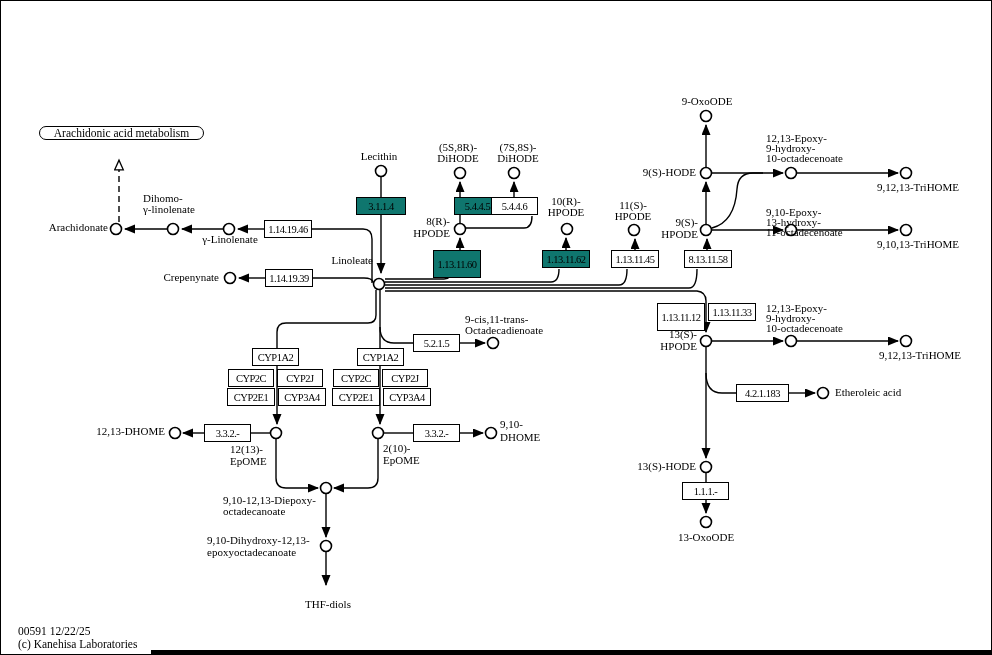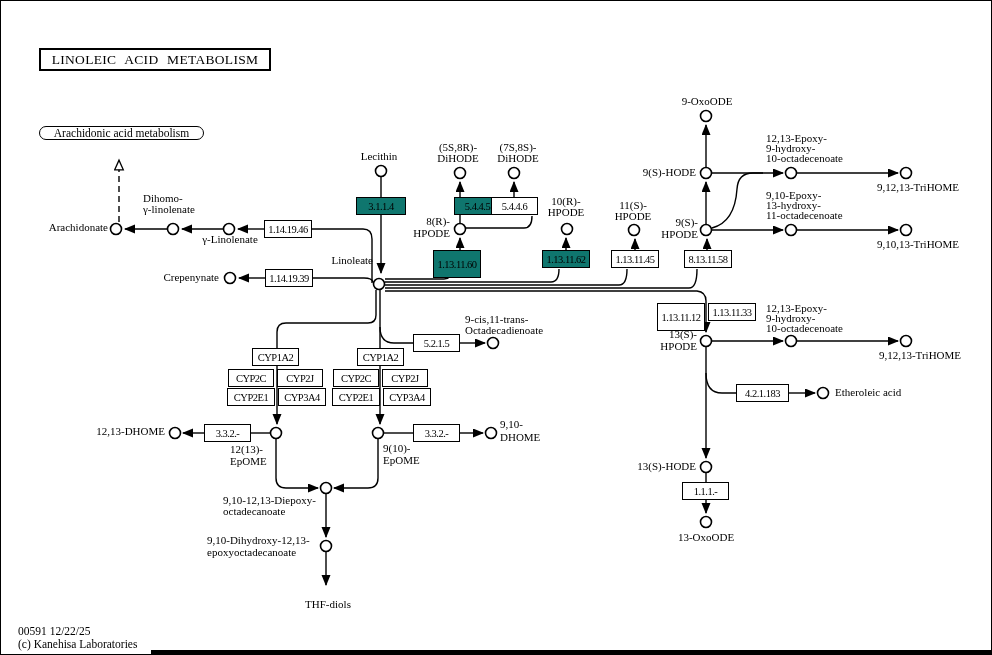--- a/index.html
+++ b/index.html
@@ -112,21 +112,20 @@
         <circle cx="492" cy="342" r="5.5"></circle>
         <circle cx="275" cy="432" r="5.5"></circle>
         <circle cx="174" cy="432" r="5.5"></circle>
         <circle cx="377" cy="432" r="5.5"></circle>
         <circle cx="490" cy="432" r="5.5"></circle>
         <circle cx="325" cy="487" r="5.5"></circle>
         <circle cx="325" cy="545" r="5.5"></circle>
       </g>
   </svg>
 
-  <div class="title-box">LINOLEIC ACID METABOLISM</div>
   <div class="map-link">Arachidonic acid metabolism</div>
 
   <div id="box-layer">
       <div class="ec green" style="left: 355px; top: 196px; width: 50px; height: 18px;">3.1.1.4</div>
       <div class="ec green" style="left: 436px; top: 196px; width: 47px; height: 18px; margin-left: 17px;">5.4.4.5</div>
       <div class="ec" style="left: 490px; top: 196px; width: 47px; height: 18px;">5.4.4.6</div>
       <div class="ec" style="left: 263px; top: 219px; width: 48px; height: 18px;">1.14.19.46</div>
       <div class="ec" style="left: 264px; top: 268px; width: 48px; height: 18px;">1.14.19.39</div>
       <div class="ec green" style="left: 432px; top: 249px; width: 48px; height: 28px;">1.13.11.60</div>
       <div class="ec green" style="left: 541px; top: 249px; width: 48px; height: 18px;">1.13.11.62</div>
@@ -201,21 +200,21 @@
         <span class="ln">9-OxoODE</span>
       </div>
       <div class="lbl left" style="left: 765px; top: 132px; line-height: 10px;">
         <span class="ln">12,13-Epoxy-</span>
         <span class="ln">9-hydroxy-</span>
         <span class="ln">10-octadecenoate</span>
       </div>
       <div class="lbl center" style="left: 917px; top: 181px; line-height: 11px;">
         <span class="ln">9,12,13-TriHOME</span>
       </div>
-      <div class="lbl left" style="left: 765px; top: 189px; line-height: 10px;">
+      <div class="lbl left" style="left: 765px; top: 206px; line-height: 10px;">
         <span class="ln">9,10-Epoxy-</span>
         <span class="ln">13-hydroxy-</span>
         <span class="ln">11-octadecenoate</span>
       </div>
       <div class="lbl center" style="left: 917px; top: 238px; line-height: 11px;">
         <span class="ln">9,10,13-TriHOME</span>
       </div>
       <div class="lbl right" style="right: 294px; top: 327px; line-height: 12px;">
         <span class="ln">13(S)-</span>
         <span class="ln">HPODE</span>
@@ -242,21 +241,21 @@
         <span class="ln">Octadecadienoate</span>
       </div>
       <div class="lbl left" style="left: 229px; top: 442px; line-height: 12px;">
         <span class="ln">12(13)-</span>
         <span class="ln">EpOME</span>
       </div>
       <div class="lbl right" style="right: 826px; top: 425px; line-height: 11px;">
         <span class="ln">12,13-DHOME</span>
       </div>
       <div class="lbl left" style="left: 382px; top: 441px; line-height: 12px;">
-        <span class="ln">9(10)-</span>
+        <span class="ln">2(10)-</span>
         <span class="ln">EpOME</span>
       </div>
       <div class="lbl left" style="left: 499px; top: 417px; line-height: 13px;">
         <span class="ln">9,10-</span>
         <span class="ln">DHOME</span>
       </div>
       <div class="lbl left" style="left: 222px; top: 494px; line-height: 11px;">
         <span class="ln">9,10-12,13-Diepoxy-</span>
         <span class="ln">octadecanoate</span>
       </div>

